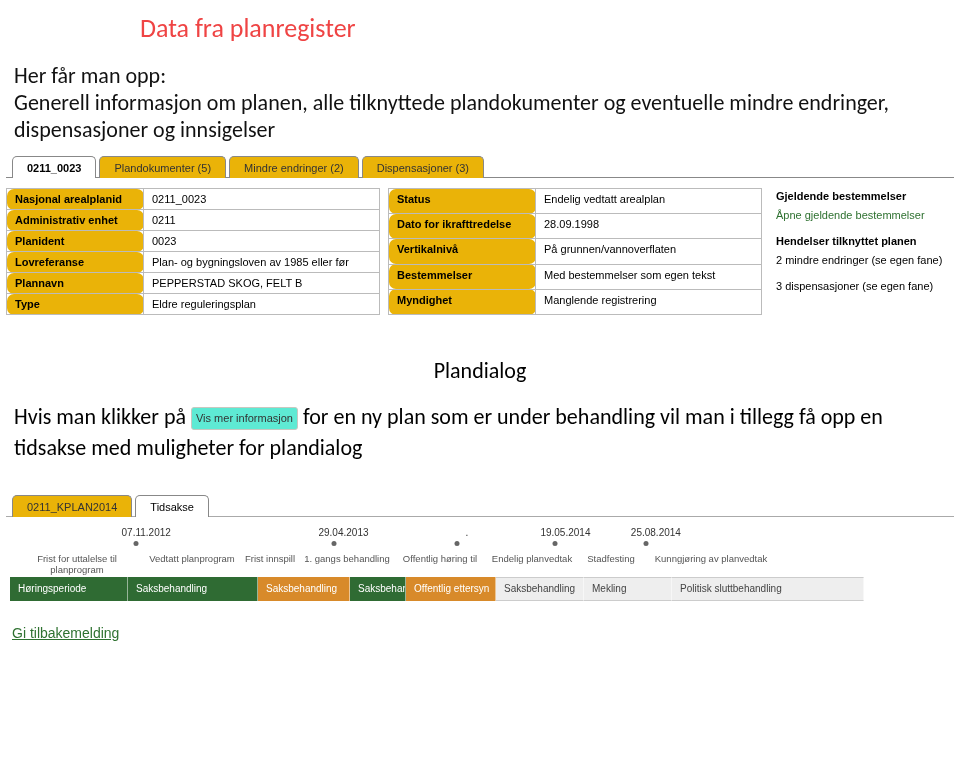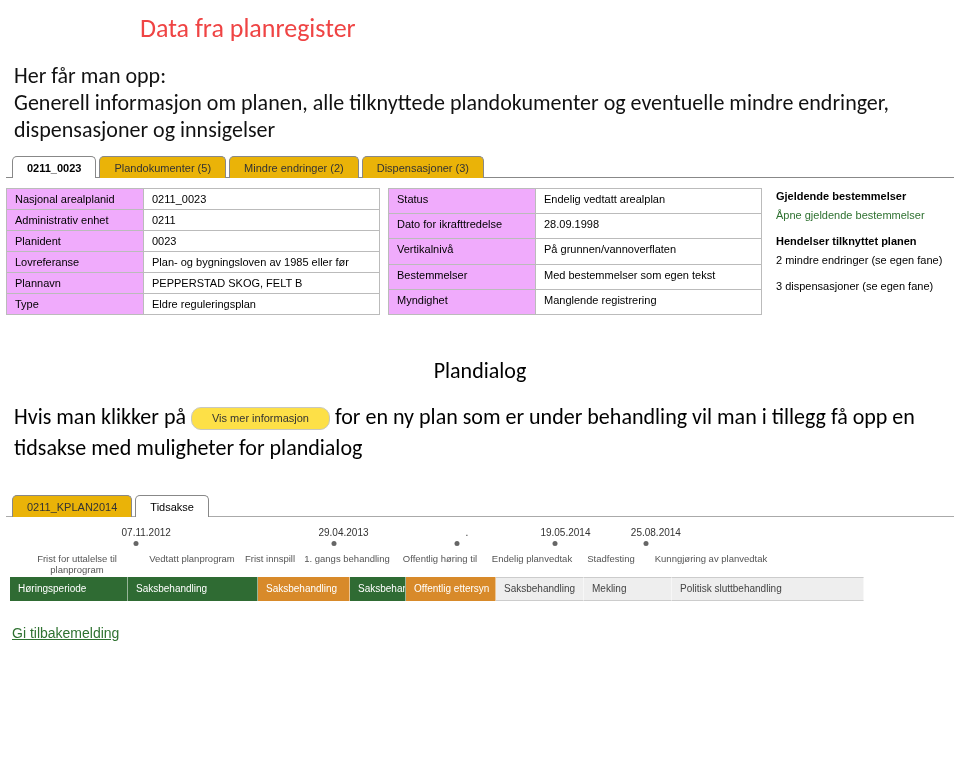--- a/index.html
+++ b/index.html
@@ -63,23 +63,24 @@
     border-collapse: collapse;
     font-size: 11px;
   }
   .detail-table td, .detail-table th {
     border: 1px solid #bbb;
     padding: 4px 8px;
     text-align: left;
     vertical-align: top;
   }
   .detail-table th {
-    font-weight: normal;
-    background: #f0abfc;
+    font-weight: bold;
+    background: #eab308;
     white-space: nowrap;
+    border-radius: 7px;
   }
   .t1 { width: 374px; }
   .t1 th { width: 120px; }
   .t2 { width: 374px; }
   .t2 th { width: 130px; }
   .side-info {
     font-size: 11px;
     line-height: 1.5;
     padding: 0 6px;
   }
@@ -102,25 +103,25 @@
     font-family: "Calibri", Arial, sans-serif;
   }
   .midtext {
     font-size: 22px;
     margin: 0 14px 20px 14px;
     font-family: "Calibri", Arial, sans-serif;
     line-height: 1.4;
   }
   .vis-mer-btn {
     display: inline-block;
-    background: #fde047;
+    background: #5eead4;
     border: 1px solid #c8c8c0;
-    border-radius: 10px;
+    border-radius: 3px;
     font-size: 11px;
-    padding: 3px 20px;
+    padding: 3px 4px;
     color: #333;
     vertical-align: middle;
     font-family: Arial, sans-serif;
   }
 
   
   .timeline-wrap {
     margin: 30px 6px 0 6px;
   }
   .tabs2 {

